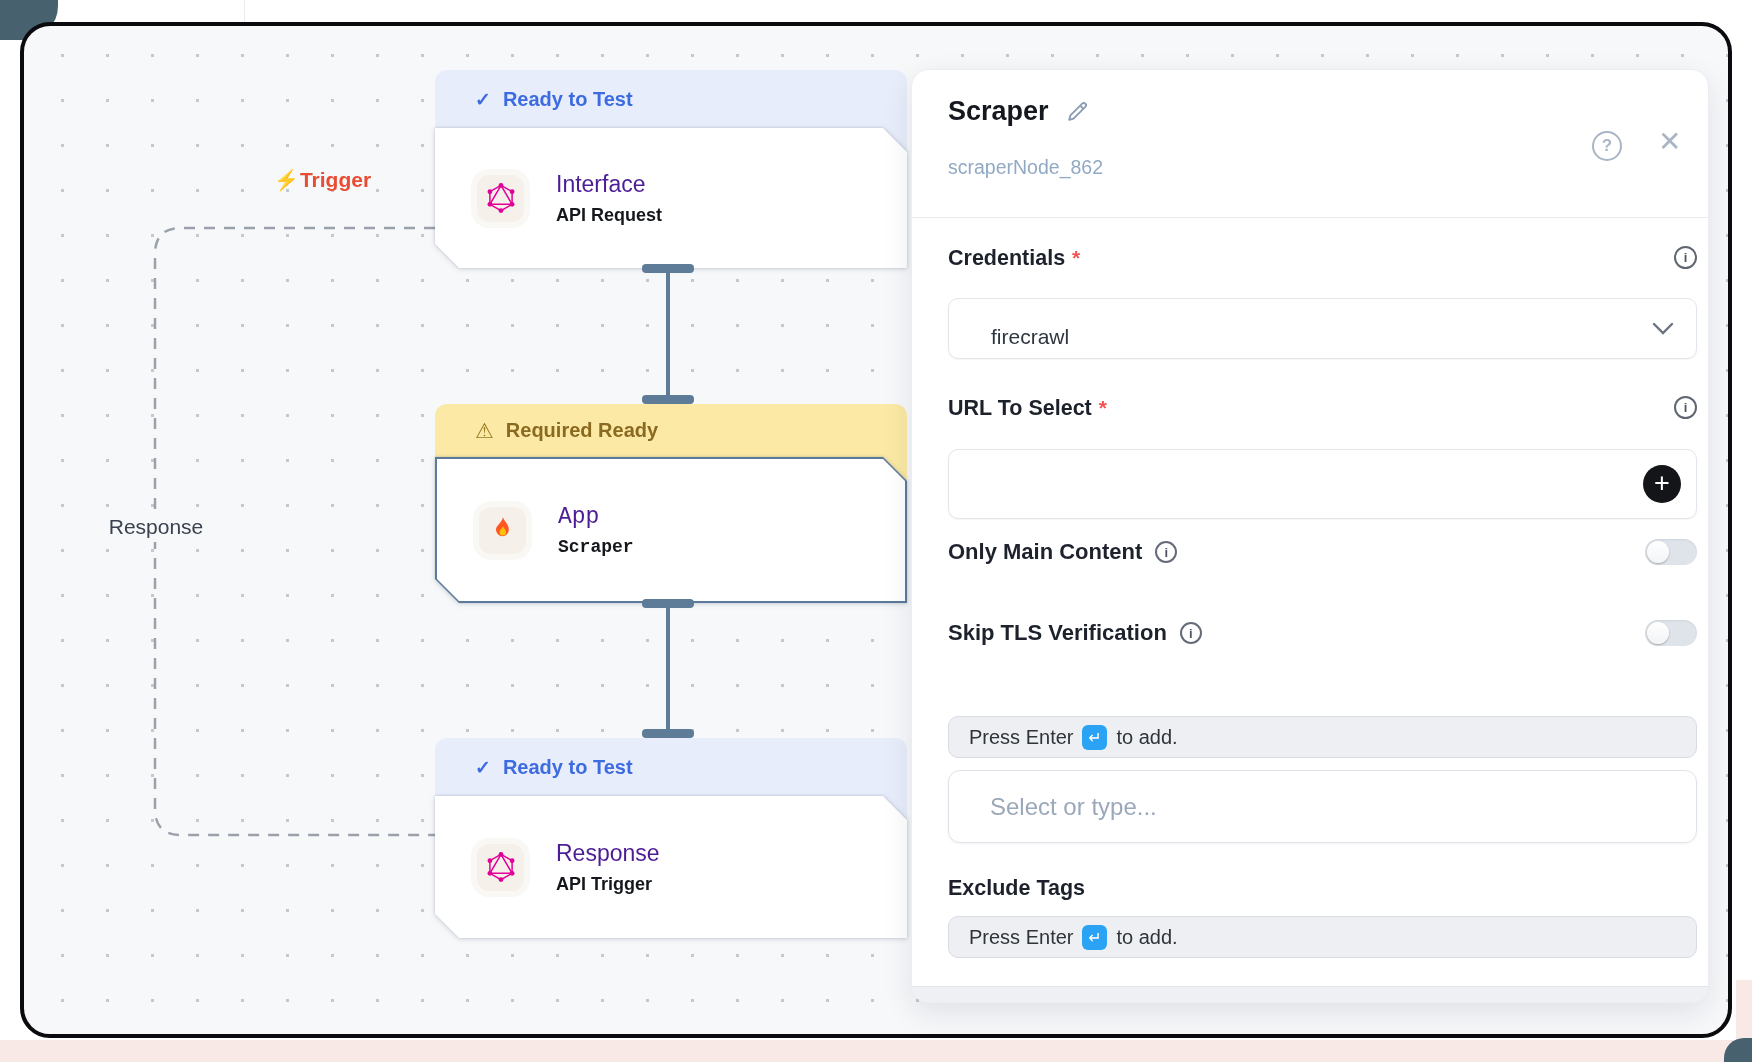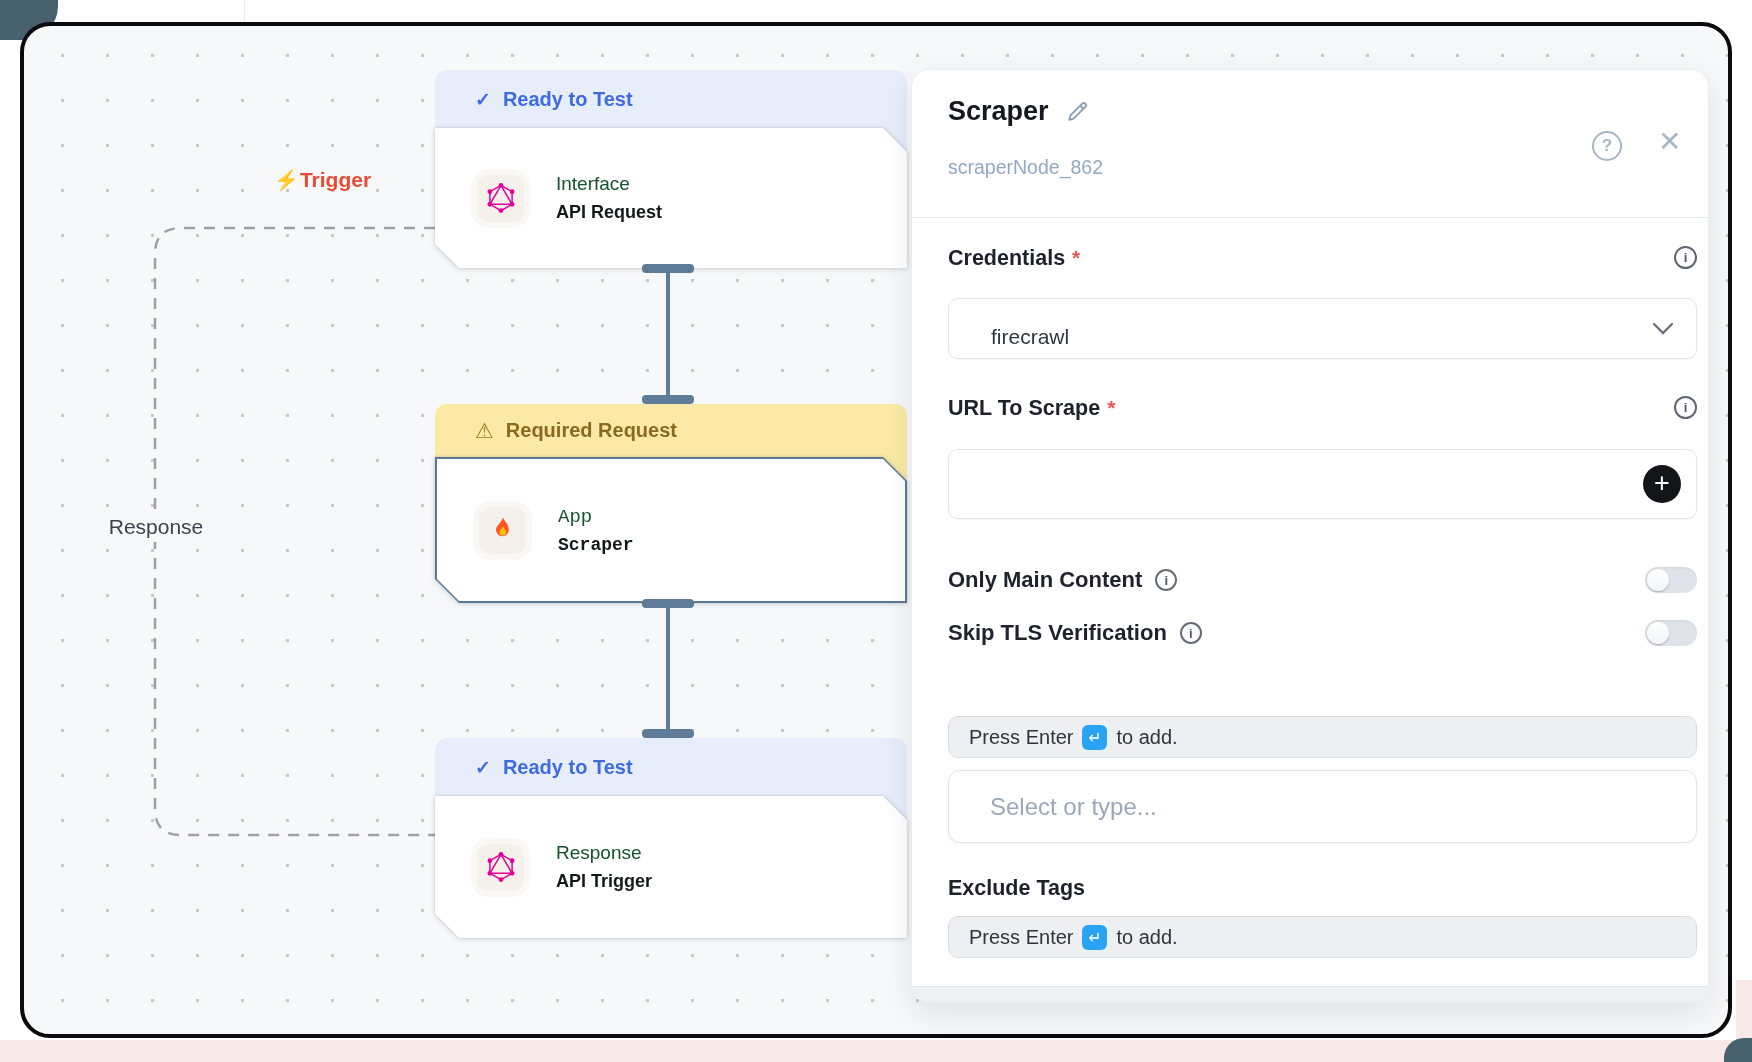--- a/index.html
+++ b/index.html
@@ -41,21 +41,21 @@
 
   .card-wrap{position:absolute;left:0;right:0;filter:drop-shadow(0 1px 3px rgba(20,30,55,.12)) drop-shadow(0 0 1px rgba(90,110,140,.30));}
   .chamfer{clip-path:polygon(0 0,calc(100% - 24px) 0,100% 24px,100% 100%,24px 100%,0 calc(100% - 24px));}
   .chamfer-in{clip-path:polygon(0 0,calc(100% - 22px) 0,100% 22px,100% 100%,22px 100%,0 calc(100% - 22px));font-family:Liberation Mono, monospace;}
   .card{position:absolute;inset:0;background:#ffffff;}
   .sel-outer{position:absolute;inset:0;background:#5b7a99;}
   .sel-inner{position:absolute;inset:2px;background:#ffffff;}
   .card-content{position:absolute;inset:0;display:flex;align-items:center;padding-left:42px;}
   .icon-tile{width:47px;height:47px;border-radius:12px;background:#f5f0e9;display:flex;
     align-items:center;justify-content:center;margin-right:32px;box-shadow:0 0 0 6px rgba(245,240,233,.45);}
-  .node-text .cat{color:#14532d;font-size:19px;margin-bottom:7px;}
+  .node-text .cat{color:#4c1d95;font-size:23px;margin-bottom:7px;}
   .node-text .ttl{color:#14171c;font-size:18px;font-weight:700;}
 
   
   .ibeam{position:absolute;left:618px;width:52px;display:flex;flex-direction:column;align-items:center;}
   .ibeam .bar{width:52px;height:9px;border-radius:4px;background:#5e7b97;}
   .ibeam .line{width:4px;flex:1;background:#5e7b97;}
 
   
   .panel{position:absolute;left:887px;top:43px;width:798px;height:934px;background:#ffffff;
     border:1px solid #ebedf1;border-radius:18px;box-shadow:0 10px 30px rgba(20,30,50,.10);}
@@ -160,21 +160,21 @@
 
   <div class="ibeam" style="top:238px;height:140px;">
     <div class="bar"></div>
     <div class="line"></div>
     <div class="bar"></div>
   </div>
 
   <div class="node" style="top:378px;height:200px;">
     <div class="badge badge-warning" style="height:79px;padding-bottom:26px;">
       <span class="bicon">⚠</span>
-      <span>Required Request</span>
+      <span>Required Ready</span>
     </div>
     <div class="card-wrap" style="top:53px;height:146px;">
       <div class="sel-outer chamfer">
         <div class="sel-inner chamfer-in">
           <div class="card-content">
             <div class="icon-tile">
               <svg width="28" height="28" viewBox="0 0 24 24">
                 <path fill="#ff5722" d="M12 1 C13.2 5 17 6.6 17 11.8 A5.5 5.5 0 0 1 6 11.8 C6 7.8 10.6 6.4 12 1 Z"></path>
                 <path fill="#ffc107" d="M12 9 C12.9 11 14.6 11.7 14.6 13.9 A2.8 2.8 0 0 1 9 13.9 C9 11.9 11.1 11 12 9 Z"></path>
               </svg>
@@ -249,31 +249,31 @@
       <span class="info-circle">i</span>
     </div>
     <div class="p-row select-box" style="top:228px;">
       <span class="val">firecrawl</span>
       <svg width="22" height="13" viewBox="0 0 22 13" fill="none" stroke="#6b7280" stroke-width="2.4" stroke-linecap="round">
         <path d="M2 2 L11 11 L20 2"></path>
       </svg>
     </div>
 
     <div class="p-row label-row" style="top:326px;">
-      <span class="f-label">URL To Scrape</span>
+      <span class="f-label">URL To Select</span>
       <span class="req">*</span>
       <span class="spacer"></span>
       <span class="info-circle">i</span>
     </div>
     <div class="p-row" style="top:379px;height:70px;">
       <input class="text-input" type="text" value="" style="">
       <div class="plus-btn">+</div>
     </div>
 
-    <div class="p-row toggle-row" style="top:492px;">
+    <div class="p-row toggle-row" style="top:464px;">
       <span class="t-label">Only Main Content</span>
       <span class="info-circle info-sm">i</span>
       <span class="spacer"></span>
       <span class="toggle">
             <span class="knob"></span>
           </span>
     </div>
     <div class="p-row toggle-row" style="top:545px;justify-content:center;">
       <span class="t-label">Skip TLS Verification</span>
       <span class="info-circle info-sm">i</span>

